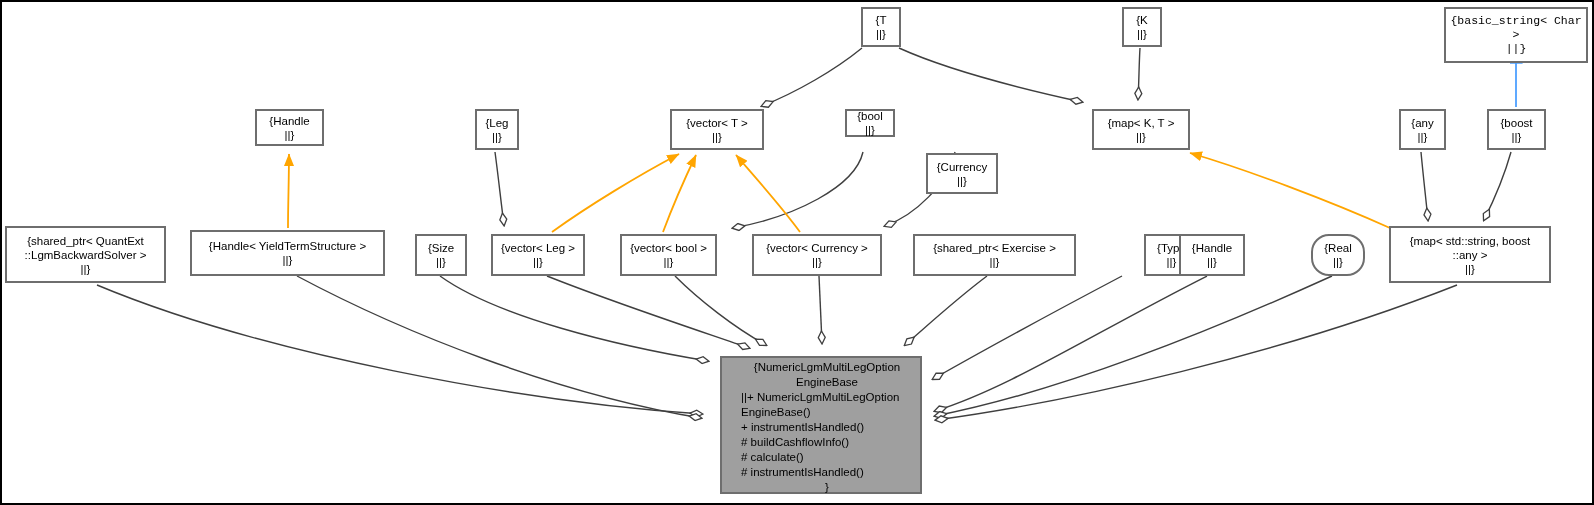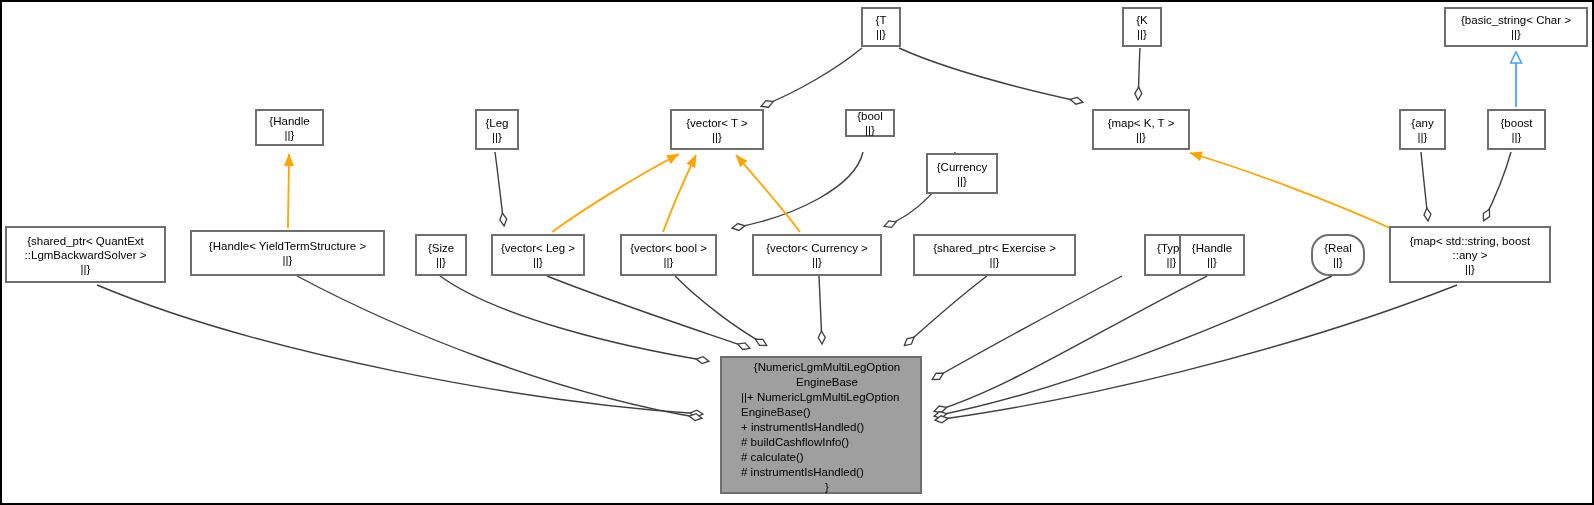--- a/index.html
+++ b/index.html
@@ -84,21 +84,21 @@
     <path class="edge tpl" d="M 798,230 C 779,204 753,175 734,153" marker-end="url(#mOrange)"></path>
     <path class="edge tpl" d="M 1388,226 C 1328,199 1243,167 1188,151" marker-end="url(#mOrange)"></path>
 
     <path class="edge inh" d="M 1514,105 L 1514,50" marker-end="url(#mInherit)"></path>
   </svg>
 
   <div class="node" style="left:859px;top:5px;width:40px;height:40px;">{T
 ||}</div>
   <div class="node" style="left:1120px;top:5px;width:40px;height:40px;">{K
 ||}</div>
-  <div class="node" style="left:1442px;top:5px;width:144px;height:40px;">{basic_string&lt; Char &gt;
+  <div class="node" style="left:1442px;top:5px;width:144px;height:56px;font-family:Liberation Mono, monospace;">{basic_string&lt; Char &gt;
 ||}</div>
 
   <div class="node" style="left:253px;top:107px;width:69px;height:37px;">{Handle
 ||}</div>
   <div class="node" style="left:473px;top:107px;width:44px;height:41px;">{Leg
 ||}</div>
   <div class="node" style="left:668px;top:107px;width:94px;height:41px;">{vector&lt; T &gt;
 ||}</div>
   <div class="node" style="left:843px;top:107px;width:50px;height:28px;">{bool
 ||}</div>

